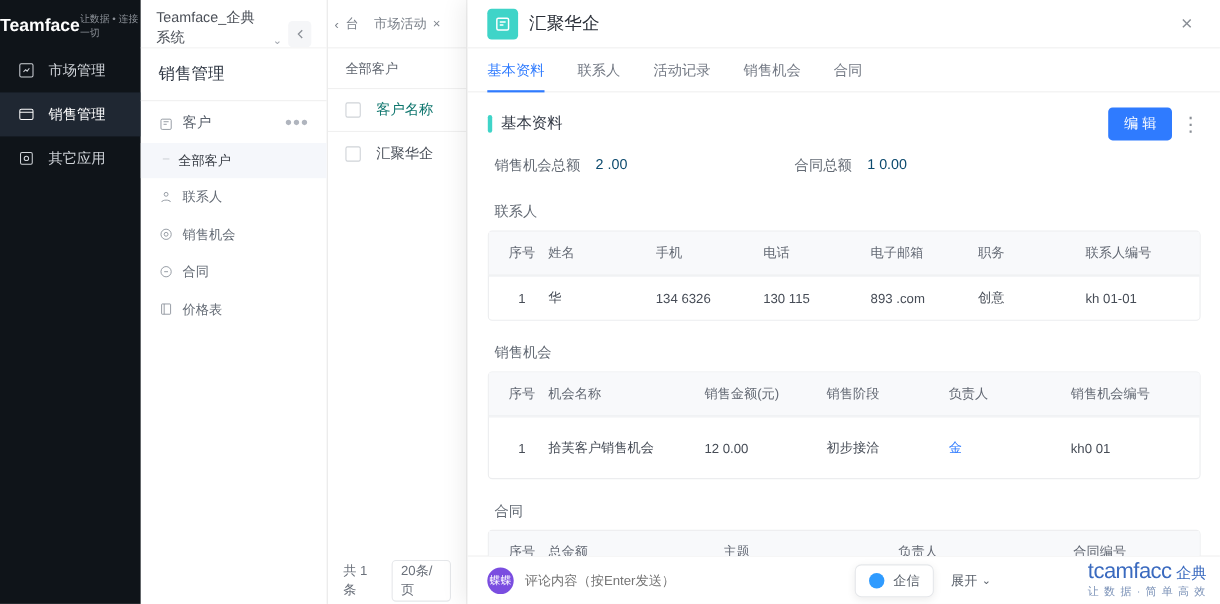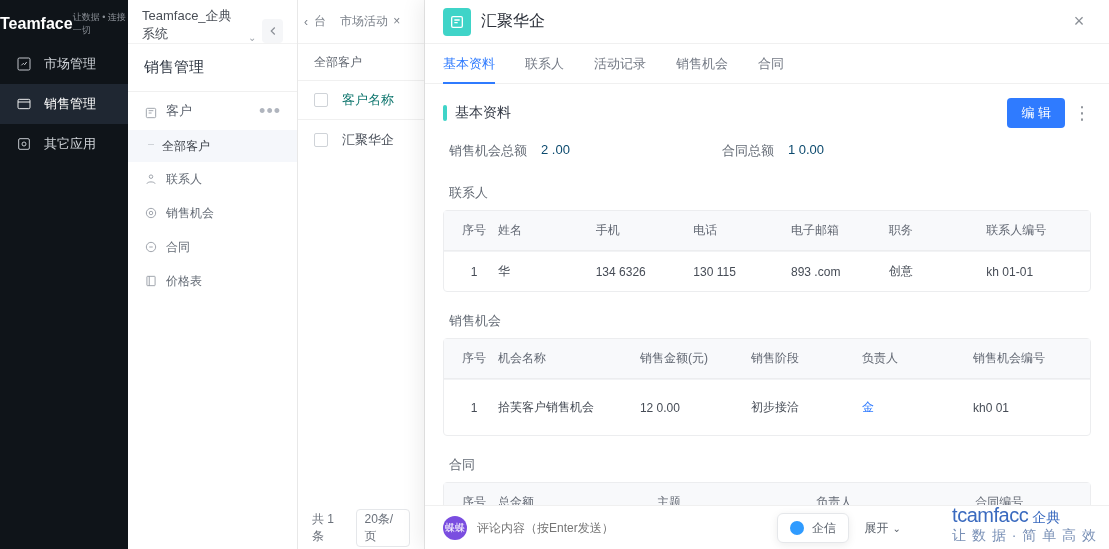--- a/index.html
+++ b/index.html
@@ -66,21 +66,21 @@
 .c5{flex:1}
 .link{color:#2f7bff;cursor:pointer}
 .drawer-footer{height:44px;border-top:1px solid #f0f0f0;display:flex;align-items:center;padding:0 18px;gap:10px}
 .df-avatar{width:24px;height:24px;border-radius:50%;background:#7a4de0;color:#fff;display:flex;align-items:center;justify-content:center;font-size:10px}
 .df-input{flex:1;border:none;outline:none;height:30px;color:#555;font-size:12px}
 .qixin-pop{position:absolute;right:260px;bottom:6px;background:#fff;border:1px solid #e5e7ea;border-radius:6px;box-shadow:0 2px 8px rgba(0,0,0,.08);height:30px;display:flex;align-items:center;padding:0 12px;gap:8px;color:#5a616b;font-size:12px;z-index:11}
 .expand-pop{position:absolute;right:200px;bottom:6px;background:#fff;height:30px;display:flex;align-items:center;padding:0 8px;gap:4px;color:#5a616b;font-size:12px;cursor:pointer;z-index:11}
 .branding{position:absolute;right:12px;bottom:4px;font-family:serif;color:#3a6abf;font-size:14px;z-index:12}
 .branding .big{font-size:20px;letter-spacing:-.5px}
 .branding .cn{margin-left:4px}
-.branding .sub{font-size:14px;color:#7990b6;letter-spacing:1px}
+.branding .sub{font-size:10px;color:#7990b6;letter-spacing:1px}
 .chat-dot{width:14px;height:14px;border-radius:50%;background:#2f9bff;display:inline-flex}
 .chev-arrow{display:inline-block}
 </style>
 </head>
 <body>
 
 <div class="app">
   <div class="leftnav">
     <div class="brand">
       <div class="brand-title">Teamface</div>

